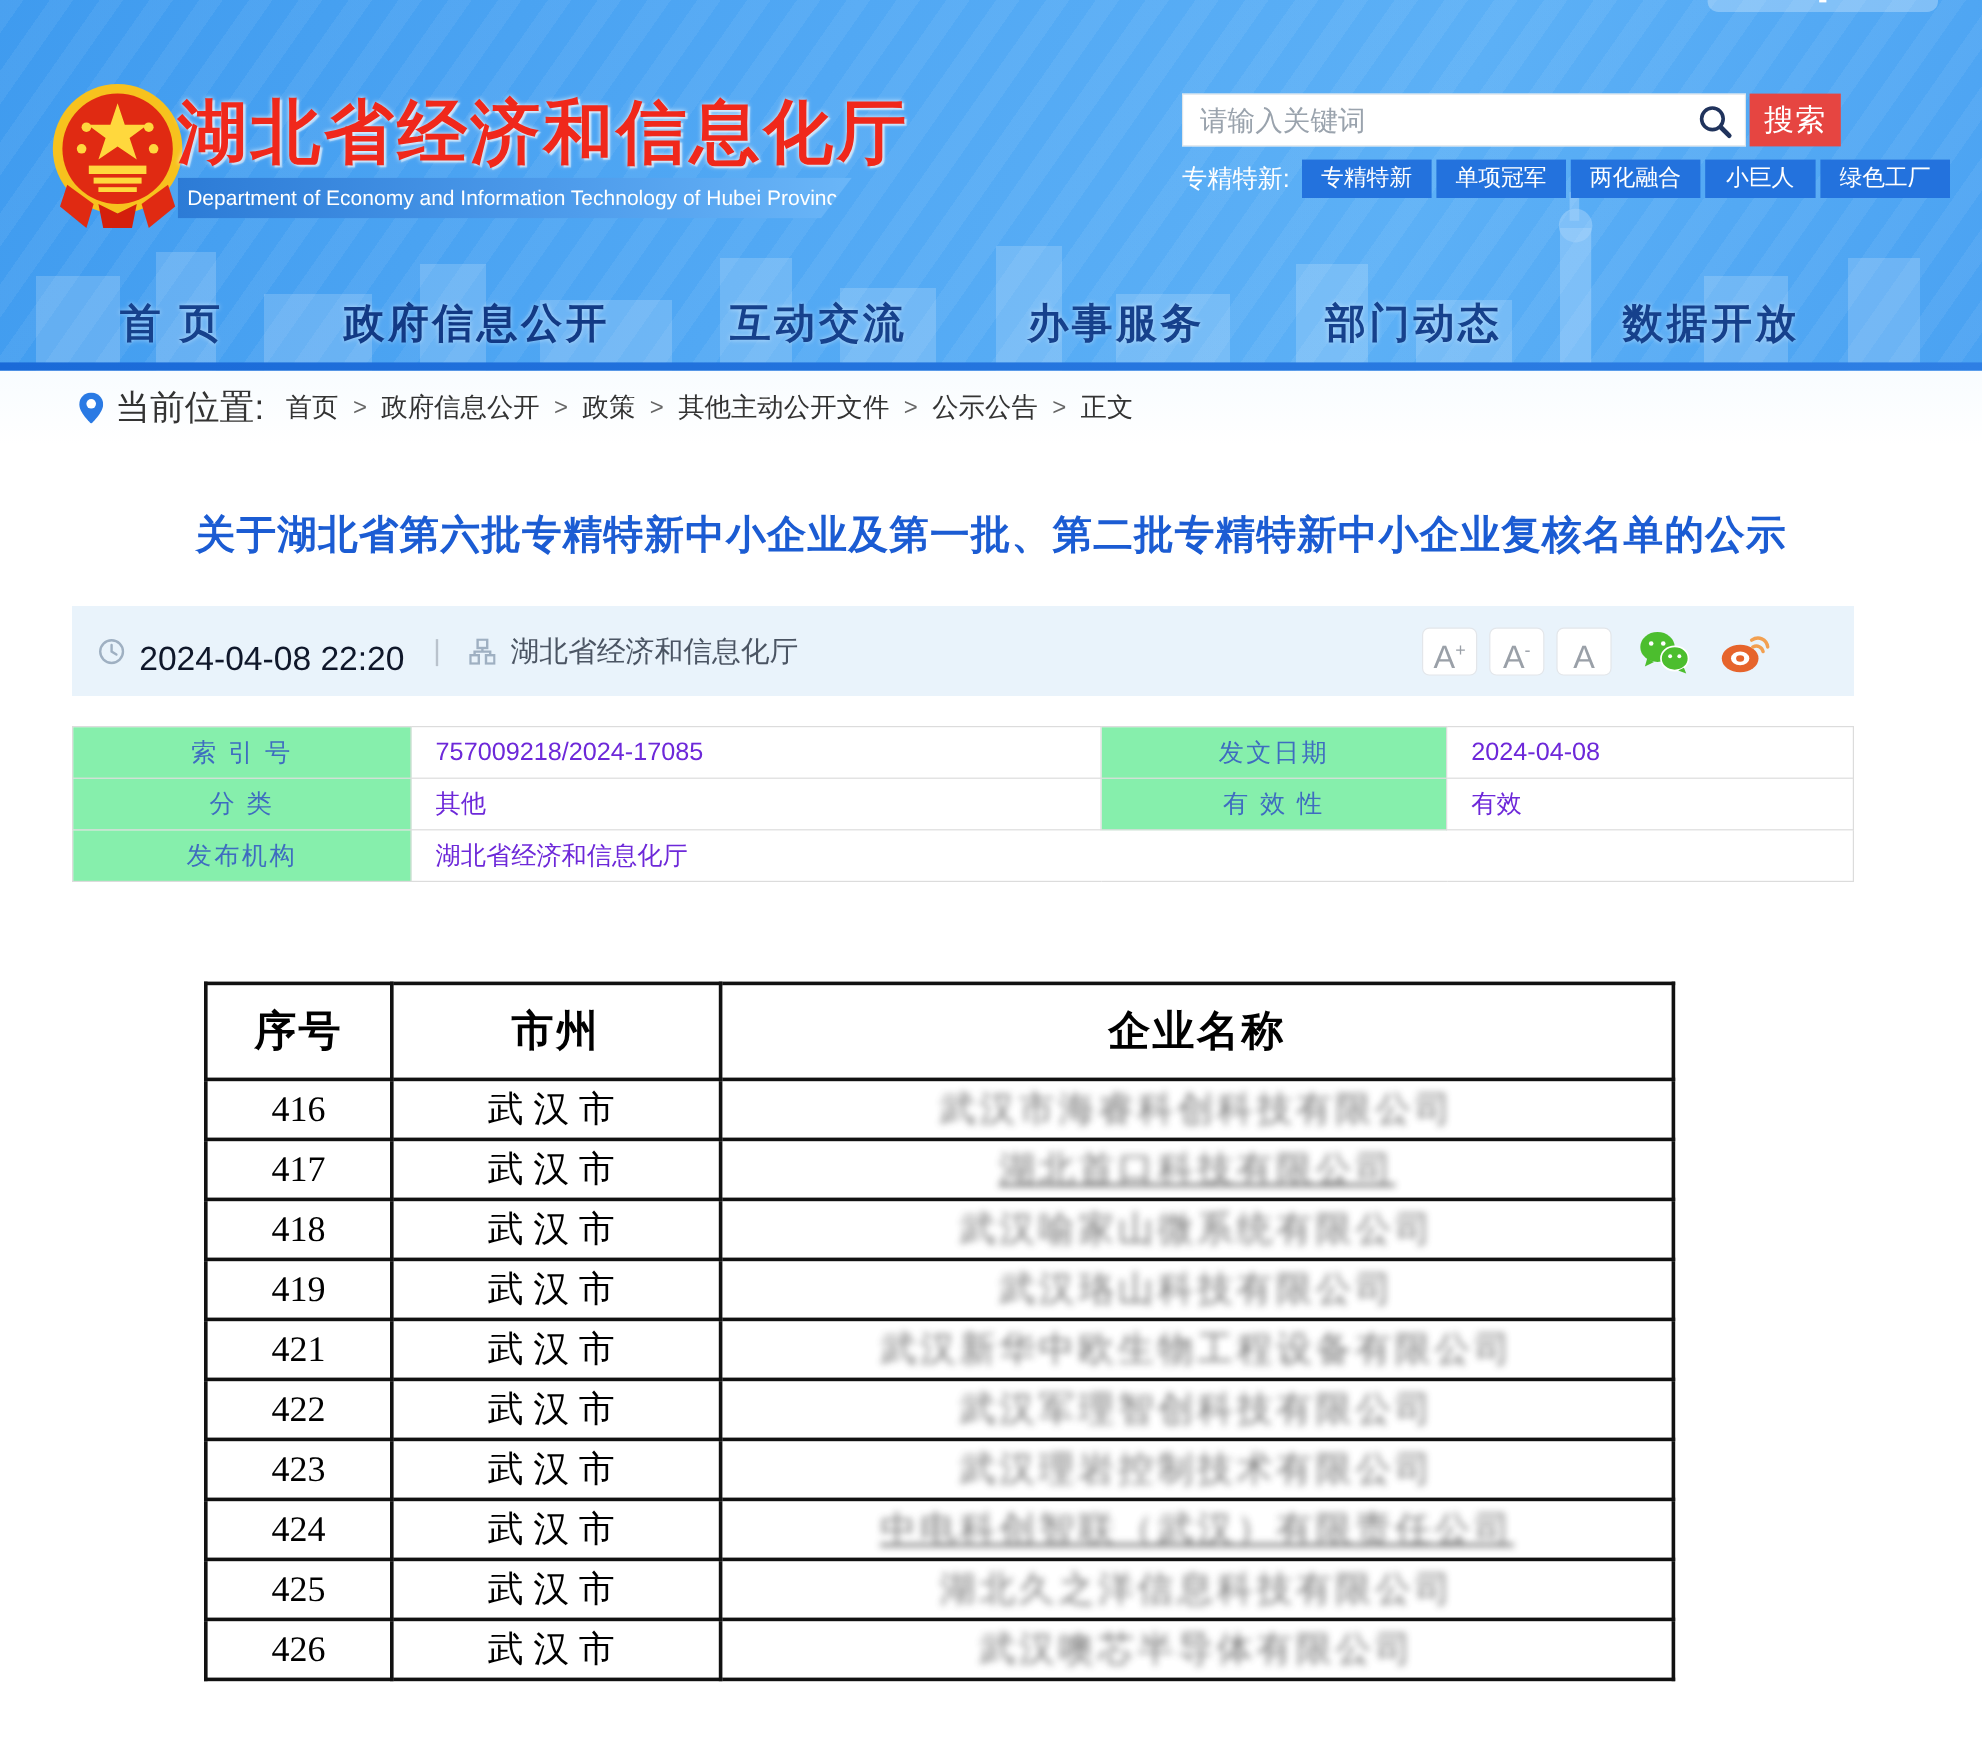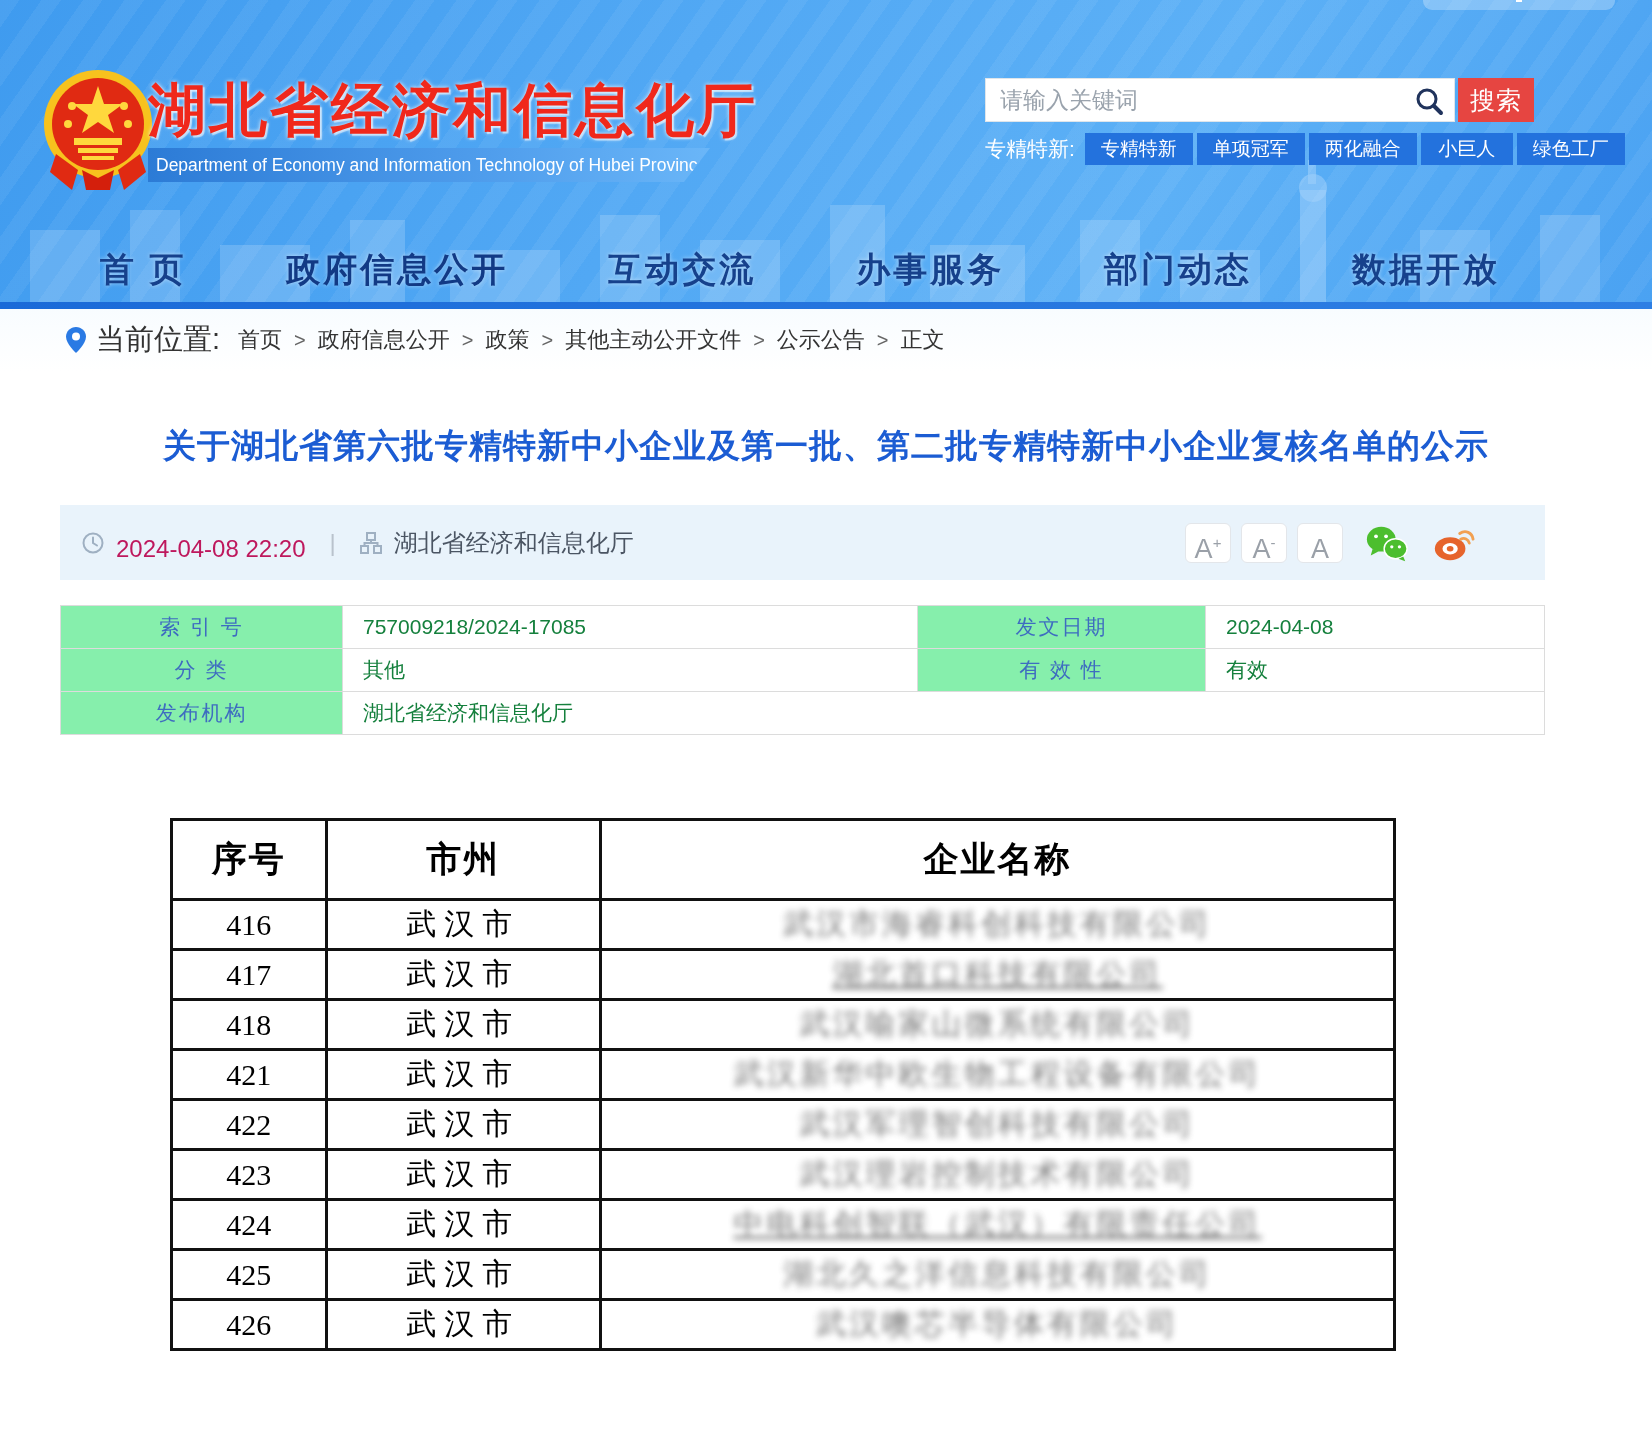--- a/index.html
+++ b/index.html
@@ -94,41 +94,41 @@
     position:absolute; left:76px; top:424px; width:1500px; text-align:center;
     font-size:33px; color:#1b5cd3; font-weight:600; letter-spacing:1px;
   }
 
   .date-strip{
     position:absolute; left:60px; top:505px; width:1485px; height:75px;
     background:#e9f3fb; display:flex; align-items:center;
   }
   .ds-left{ display:flex; align-items:center; padding-left:22px; }
   .clock-icon{ width:22px; height:22px; margin-right:12px; }
-  .ds-time{ font-size:24px; color:#be185d;margin-top:12px; }
+  .ds-time{ font-size:28px; color:#0f172a;margin-top:12px; }
   .ds-divider{ font-size:24px; color:#b9c2cc; margin:0 24px; }
   .org-icon{ width:22px; height:22px; margin-right:12px; }
   .ds-source{ font-size:24px; color:#4b5563; }
   .ds-right{ margin-left:auto; display:flex; align-items:center; padding-right:70px; }
   .font-btn{
     width:46px; height:40px; background:#ffffff; border:1px solid #e3e6ea; border-radius:6px;
     color:#9aa0a8; font-size:27px; text-align:center; line-height:38px; margin-left:10px; cursor:pointer;
     font-family:"Liberation Sans",sans-serif;
   }
   .font-btn sup{ font-size:15px; }
   .share-icon{ width:44px; height:40px; margin-left:22px; cursor:pointer; }
 
   
   .meta-table{
     position:absolute; left:60px; top:605px; width:1485px; border-collapse:collapse;
     font-size:21px;
   }
   .meta-table td{ border:1px solid #dcdcdc; height:43px; padding:0 20px; }
   .meta-table td.lbl{ background:#86efac; color:#3e6cc0; text-align:center; letter-spacing:2px; width:282px; }
-  .meta-table td.val{ background:#ffffff; color:#15803d; text-align:left; }
+  .meta-table td.val{ background:#ffffff; color:#6d28d9; text-align:left; }
   .meta-table td.v1{ width:575px; }
   .meta-table td.l2{ width:288px; }
 
   
   .company-table{
     position:absolute; left:170px; top:818px; width:1226px; border-collapse:collapse;
     font-family:"Liberation Serif","DejaVu Serif",serif; background:#fff;
   }
   .company-table th, .company-table td{ border:3px solid #111111; }
   .company-table th{
@@ -329,20 +329,25 @@
       <td>417</td>
       <td class="city-cell">武汉市</td>
       <td class="name-cell"><span class="blur-txt uline">湖北首口科技有限公司</span></td>
     </tr>
     <tr>
       <td>418</td>
       <td class="city-cell">武汉市</td>
       <td class="name-cell"><span class="blur-txt">武汉喻家山微系统有限公司</span></td>
     </tr>
     <tr>
+      <td>419</td>
+      <td class="city-cell">武汉市</td>
+      <td class="name-cell"><span class="blur-txt">武汉珞山科技有限公司</span></td>
+    </tr>
+    <tr>
       <td>421</td>
       <td class="city-cell">武汉市</td>
       <td class="name-cell"><span class="blur-txt">武汉新华中欧生物工程设备有限公司</span></td>
     </tr>
     <tr>
       <td>422</td>
       <td class="city-cell">武汉市</td>
       <td class="name-cell"><span class="blur-txt">武汉军理智创科技有限公司</span></td>
     </tr>
     <tr>

